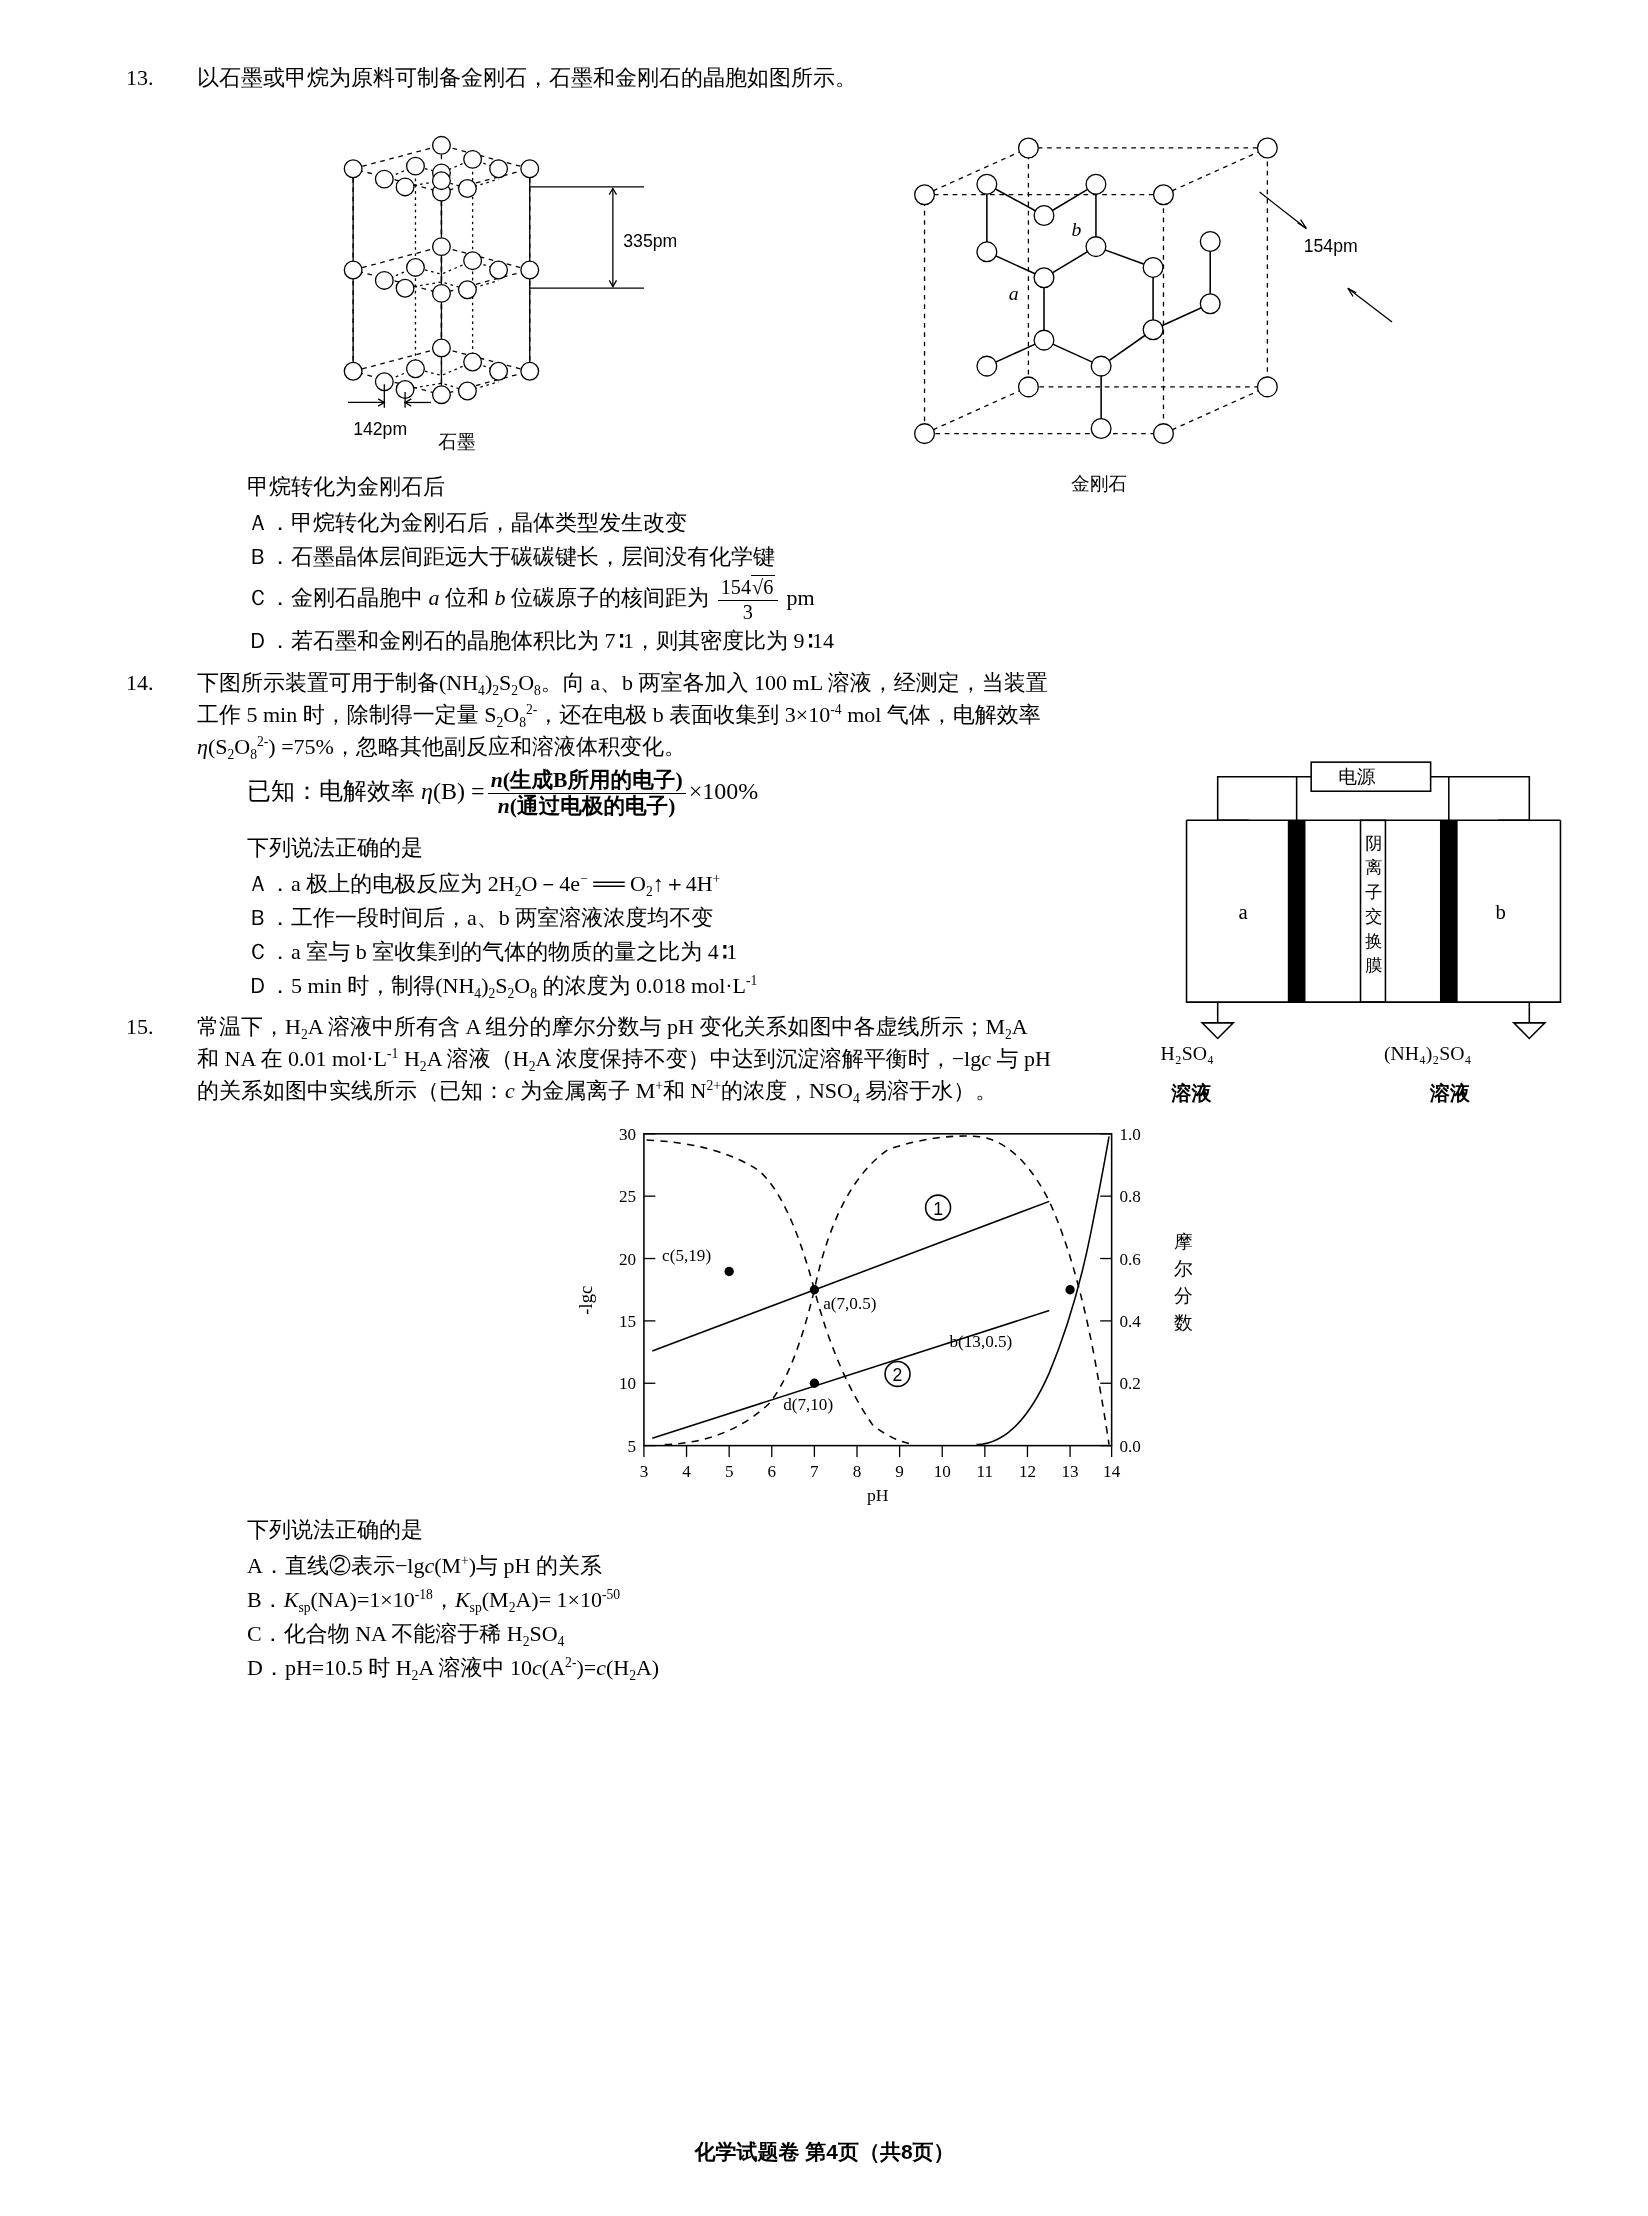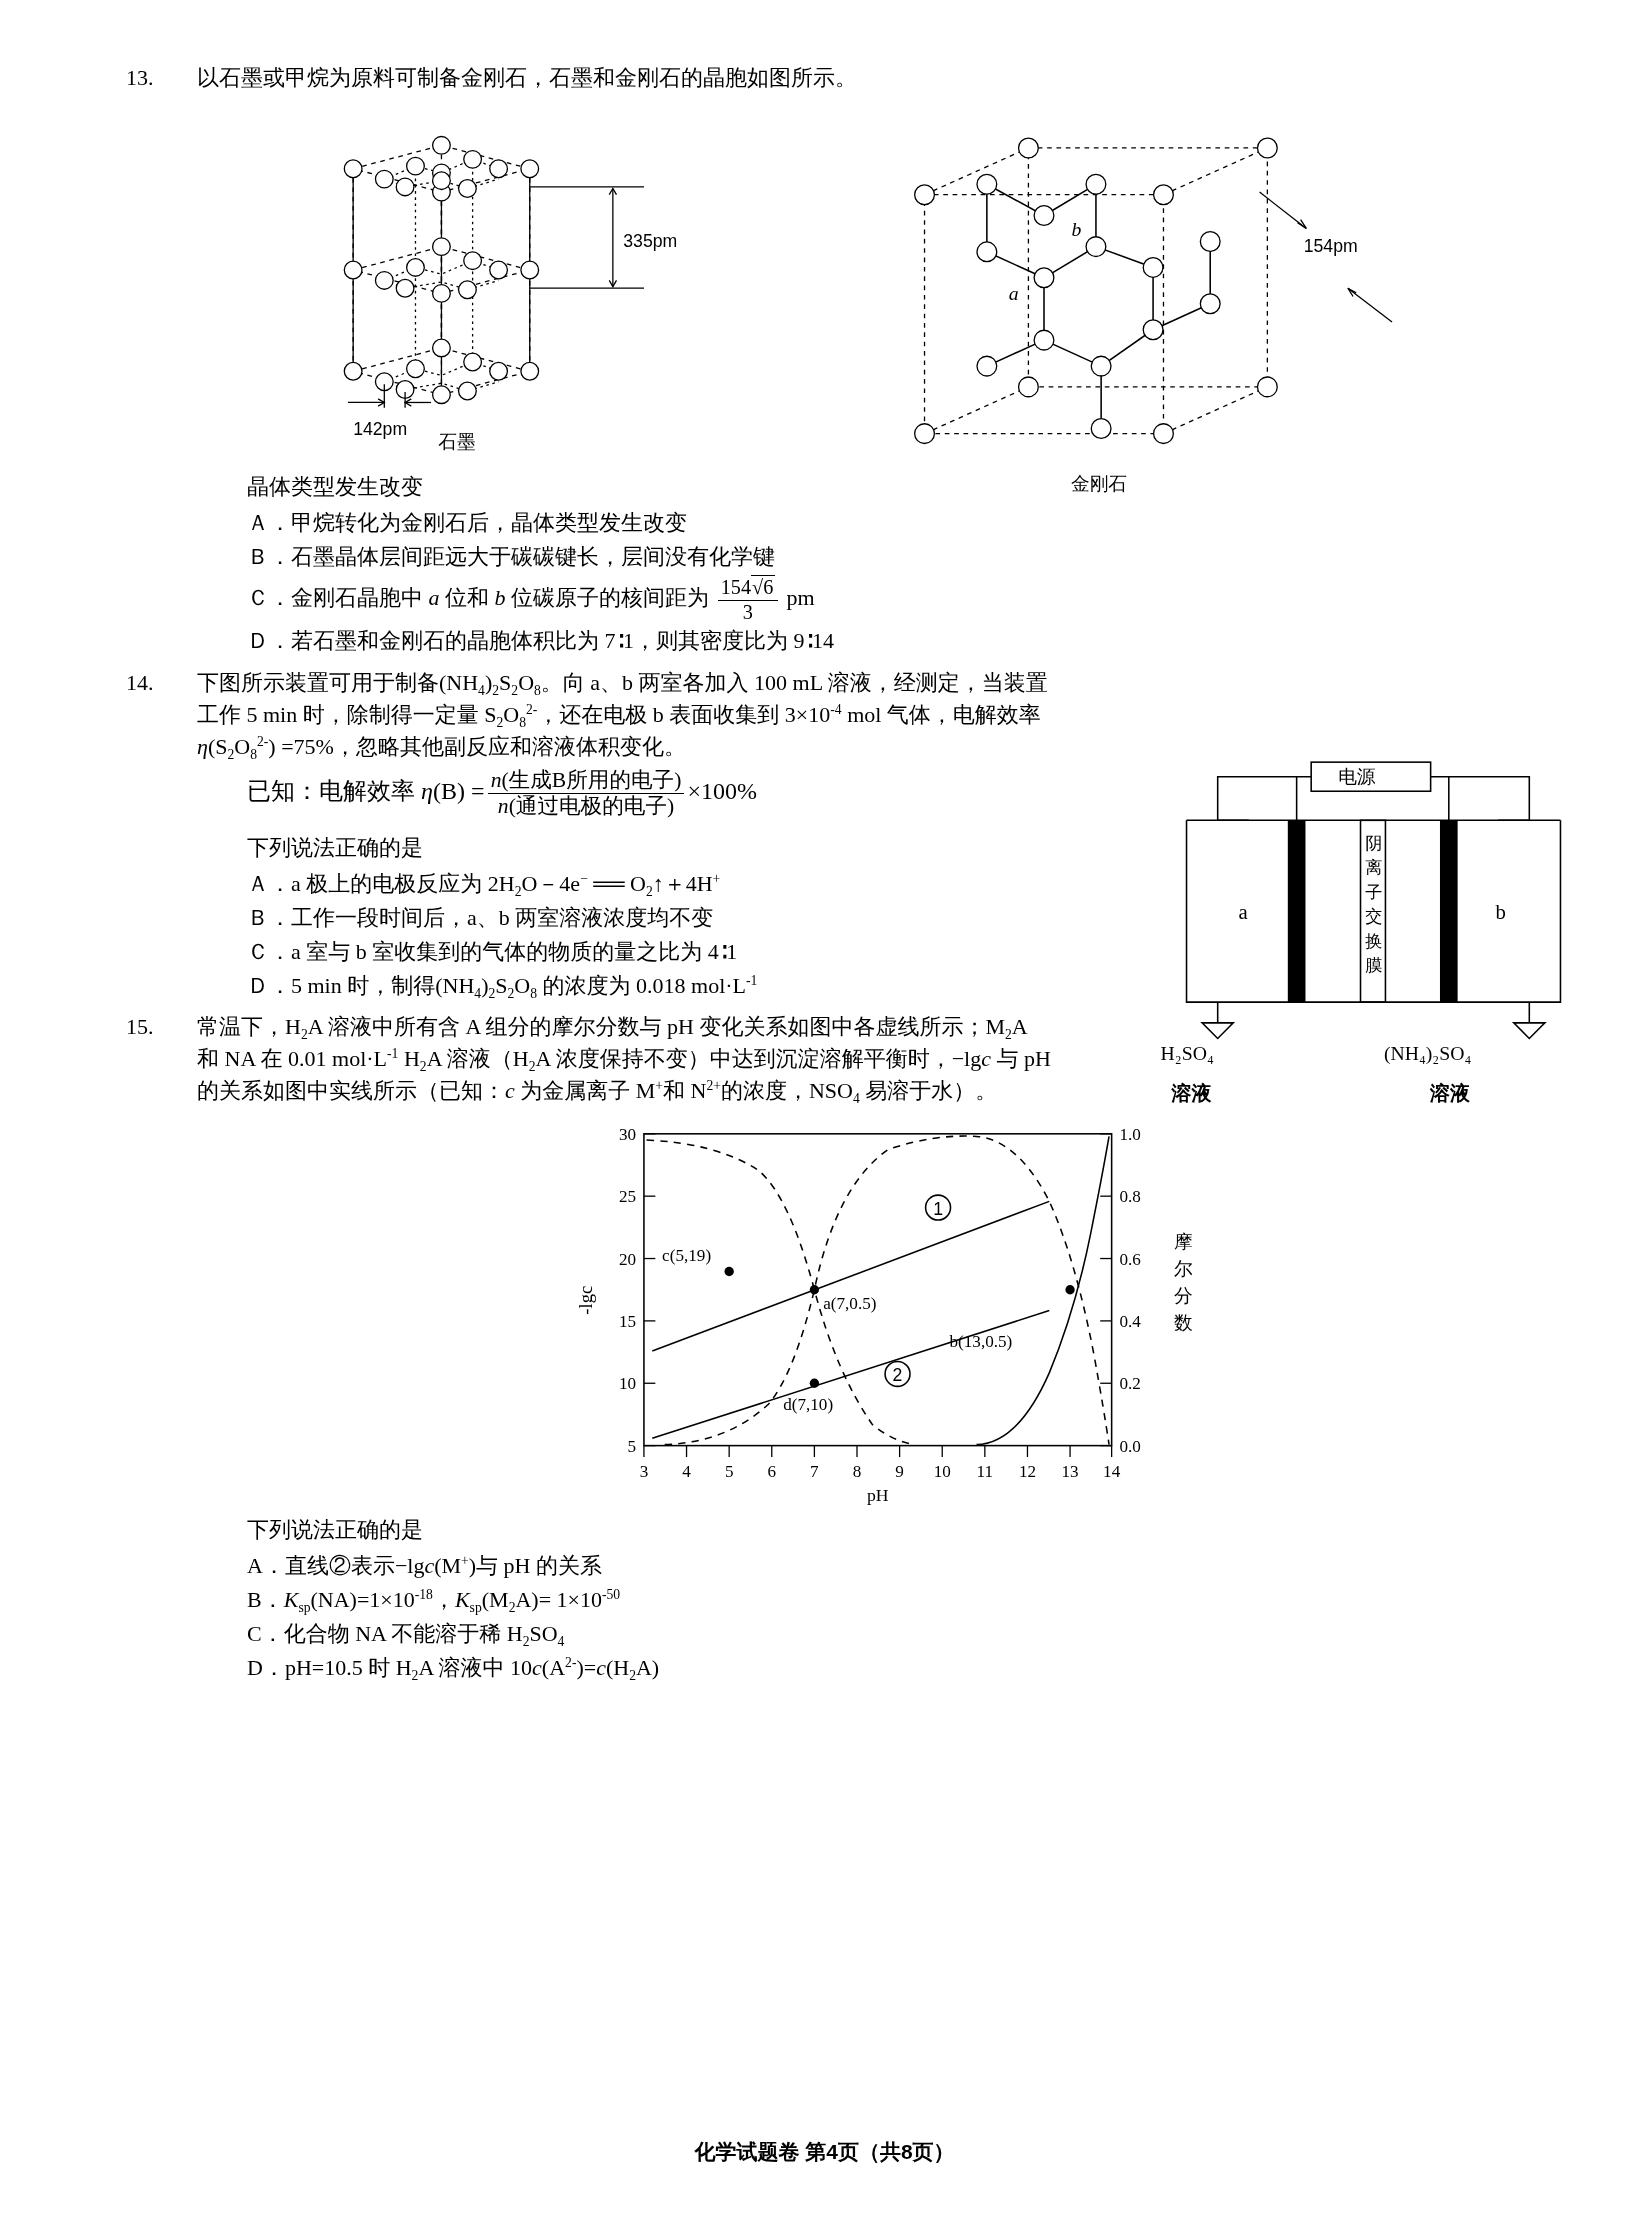--- a/index.html
+++ b/index.html
@@ -259,21 +259,21 @@
             <path d="M2118 244 L2135 255 L2124 238"></path>
           <path d="M2300 435 L2215 370"></path>
             <path d="M2231 379 L2215 370 L2225 386"></path>
         </g>
         <text x="2130" y="300" font-size="34" font-family="'Liberation Sans',sans-serif" fill="#000">154pm</text>
       </svg>
       <div class="fig-caption" style="left:208px; top:333px; width:104px;">石墨</div>
       <div class="fig-caption" style="left:842px; top:333px; width:120px;margin-top:42px;">金刚石</div>
     </div>
 
-    <div class="lead">晶体类型发生改变</div>
+    <div class="lead">甲烷转化为金刚石后</div>
     <div class="choices">
       <div class="choice">Ａ．甲烷转化为金刚石后，晶体类型发生改变</div>
       <div class="choice">Ｂ．石墨晶体层间距远大于碳碳键长，层间没有化学键</div>
       <div class="choice" style="line-height:48px;">Ｃ．金刚石晶胞中 <span class="ital">a</span> 位和 <span class="ital">b</span> 位碳原子的核间距为 <span class="frac"><span class="num">154<span class="sqrt">√6</span></span><span class="den">3</span></span> pm</div>
       <div class="choice">Ｄ．若石墨和金刚石的晶胞体积比为 7∶1，则其密度比为 9∶14</div>
     </div>
   </div>
 
   <div class="q" style="margin-top:9.4px;">
     <span class="qnum">14.</span>
@@ -325,21 +325,21 @@
           <text x="440" y="582" font-size="38" font-family="'Liberation Serif',serif" fill="#000">(NH₄)₂SO₄</text>
         </svg>
         <div style="position:relative; font-size:20px; font-family:'Liberation Sans',sans-serif; font-weight:bold;">
           <span style="position:absolute; left:16.6px; top:-2.1px;">溶液</span>
           <span style="position:absolute; left:275px; top:-2.1px;">溶液</span>
         </div>
       </div>
 
       <div style="width:935px;">
         <div class="indent" style="font-size:24px; line-height:57px; white-space:nowrap;">
-          已知：电解效率 <span class="ital">η</span>(B) =<span class="frac" style="font-size:0.9em;"><span class="num"><span class="ital">n</span>(生成B所用的电子)</span><span class="den"><span class="ital">n</span>(通过电极的电子)</span></span>×100%
+          已知：电解效率 <span class="ital">η</span>(B) =<span class="frac" style="font-size:0.9em;font-weight:bold;"><span class="num"><span class="ital">n</span>(生成B所用的电子)</span><span class="den"><span class="ital">n</span>(通过电极的电子)</span></span>×100%
         </div>
         <div class="lead" style="margin-top:10.4px;">下列说法正确的是</div>
         <div class="choices">
           <div class="choice">Ａ．a 极上的电极反应为 2H<sub>2</sub>O－4e<sup>−</sup> ══ O<sub>2</sub>↑＋4H<sup>+</sup></div>
           <div class="choice">Ｂ．工作一段时间后，a、b 两室溶液浓度均不变</div>
           <div class="choice">Ｃ．a 室与 b 室收集到的气体的物质的量之比为 4∶1</div>
           <div class="choice">Ｄ．5 min 时，制得(NH<sub>4</sub>)<sub>2</sub>S<sub>2</sub>O<sub>8</sub> 的浓度为 0.018 mol·L<sup>-1</sup></div>
         </div>
       </div>
     </div>

